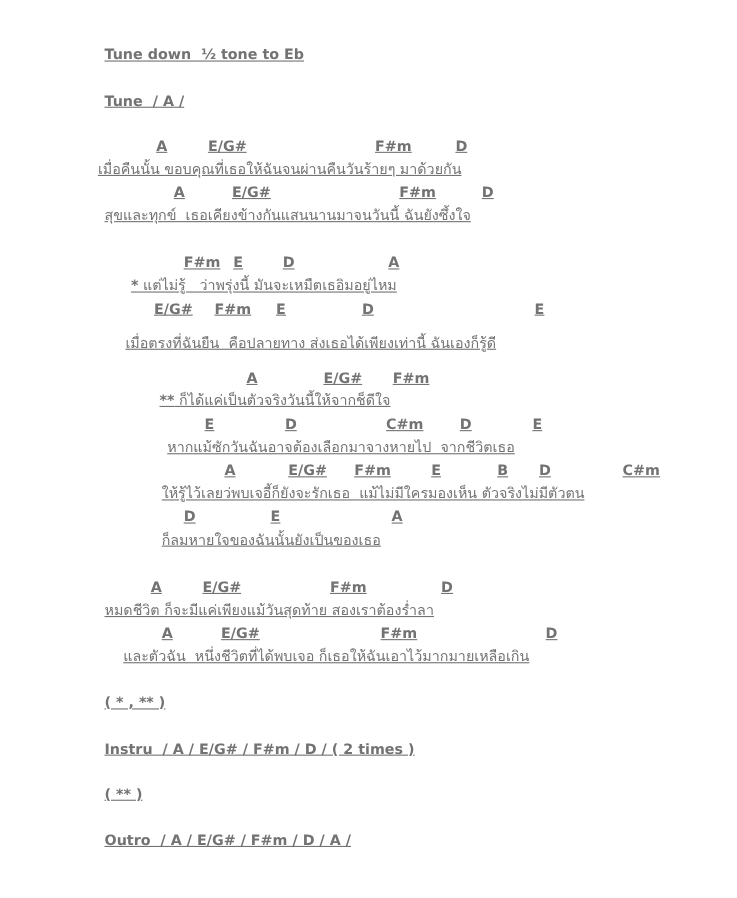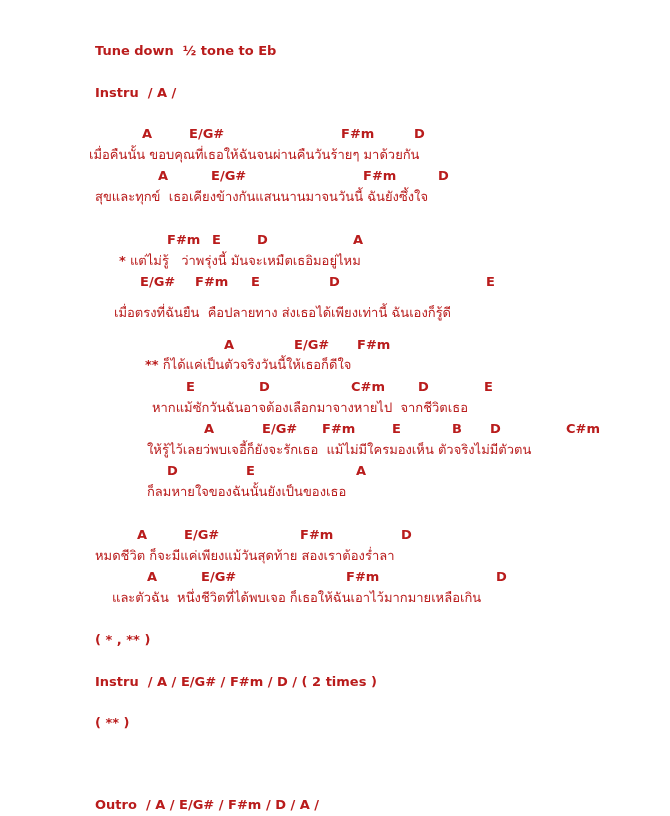--- a/index.html
+++ b/index.html
@@ -1,35 +1,36 @@
 <!DOCTYPE html>
 <html><head>
   <meta charset="utf-8">
   <style>
     html, body { margin: 0; padding: 0; background: #ffffff; }
     body { width: 670px; height: 816px; position: relative; overflow: hidden; }
     .page { position: absolute; left: 0; top: 0; width: 670px; height: 816px; background: #ffffff; }
     .hdr, .chord, .lyric {
       position: absolute;
       white-space: pre;
-      color: #b91c1c;
+      color: #737373;
       line-height: 1;
+      text-decoration: underline;
     }
     .hdr { font-family: "DejaVu Sans", sans-serif; font-weight: bold; font-size: 13px; }
     .chord { font-family: "DejaVu Sans", sans-serif; font-weight: bold; font-size: 13px; }
     .lyric { font-family: "DejaVu Sans", sans-serif; font-size: 13px; }
     .lyric .mark { font-weight: bold; }
   </style>
 </head>
 <body>
 
 <div class="page">
 
   <div class="hdr" style="left:95px;top:44px;">Tune down  ½ tone to Eb</div>
-  <div class="hdr" style="left:95px;top:86px;">Instru  / A /</div>
+  <div class="hdr" style="left:95px;top:86px;">Tune  / A /</div>
 
   <div>
     <span class="chord" style="left:142px;top:127px;">A</span>
     <span class="chord" style="left:189px;top:127px;">E/G#</span>
     <span class="chord" style="left:341px;top:127px;">F#m</span>
     <span class="chord" style="left:414px;top:127px;">D</span>
     <div class="lyric" style="left:89px;top:148px;">เมื่อคืนนั้น ขอบคุณที่เธอให้ฉันจนผ่านคืนวันร้ายๆ มาด้วยกัน</div>
 
     <span class="chord" style="left:158px;top:169px;">A</span>
     <span class="chord" style="left:211px;top:169px;">E/G#</span>
@@ -50,21 +51,21 @@
     <span class="chord" style="left:251px;top:275px;">E</span>
     <span class="chord" style="left:329px;top:275px;">D</span>
     <span class="chord" style="left:486px;top:275px;">E</span>
     <div class="lyric" style="left:114px;top:306px;">เมื่อตรงที่ฉันยืน  คือปลายทาง ส่งเธอได้เพียงเท่านี้ ฉันเองก็รู้ดี</div>
   </div>
 
   <div>
     <span class="chord" style="left:224px;top:338px;">A</span>
     <span class="chord" style="left:294px;top:338px;">E/G#</span>
     <span class="chord" style="left:357px;top:338px;">F#m</span>
-    <div class="lyric" style="left:145px;top:358px;"><span class="mark">**</span> <span>ก็ได้แค่เป็นตัวจริงวันนี้ให้เธอก็ดีใจ</span></div>
+    <div class="lyric" style="left:145px;top:358px;"><span class="mark">**</span> <span>ก็ได้แค่เป็นตัวจริงวันนี้ให้จากช็ดีใจ</span></div>
 
     <span class="chord" style="left:186px;top:380px;">E</span>
     <span class="chord" style="left:259px;top:380px;">D</span>
     <span class="chord" style="left:351px;top:380px;">C#m</span>
     <span class="chord" style="left:418px;top:380px;">D</span>
     <span class="chord" style="left:484px;top:380px;">E</span>
     <div class="lyric" style="left:152px;top:401px;">หากแม้ซักวันฉันอาจต้องเลือกมาจางหายไป  จากชีวิตเธอ</div>
 
     <span class="chord" style="left:204px;top:422px;">A</span>
     <span class="chord" style="left:262px;top:422px;">E/G#</span>
@@ -91,15 +92,15 @@
     <span class="chord" style="left:147px;top:570px;">A</span>
     <span class="chord" style="left:201px;top:570px;">E/G#</span>
     <span class="chord" style="left:346px;top:570px;">F#m</span>
     <span class="chord" style="left:496px;top:570px;">D</span>
     <div class="lyric" style="left:112px;top:591px;">และตัวฉัน  หนึ่งชีวิตที่ได้พบเจอ ก็เธอให้ฉันเอาไว้มากมายเหลือเกิน</div>
   </div>
 
   <div class="hdr" style="left:95px;top:633px;">( * , ** )</div>
   <div class="hdr" style="left:95px;top:675px;">Instru  / A / E/G# / F#m / D / ( 2 times )</div>
   <div class="hdr" style="left:95px;top:716px;">( ** )</div>
-  <div class="hdr" style="left:95px;top:758px;margin-top:40px;">Outro  / A / E/G# / F#m / D / A /</div>
+  <div class="hdr" style="left:95px;top:758px;">Outro  / A / E/G# / F#m / D / A /</div>
 
 </div>
 
 </body></html>

